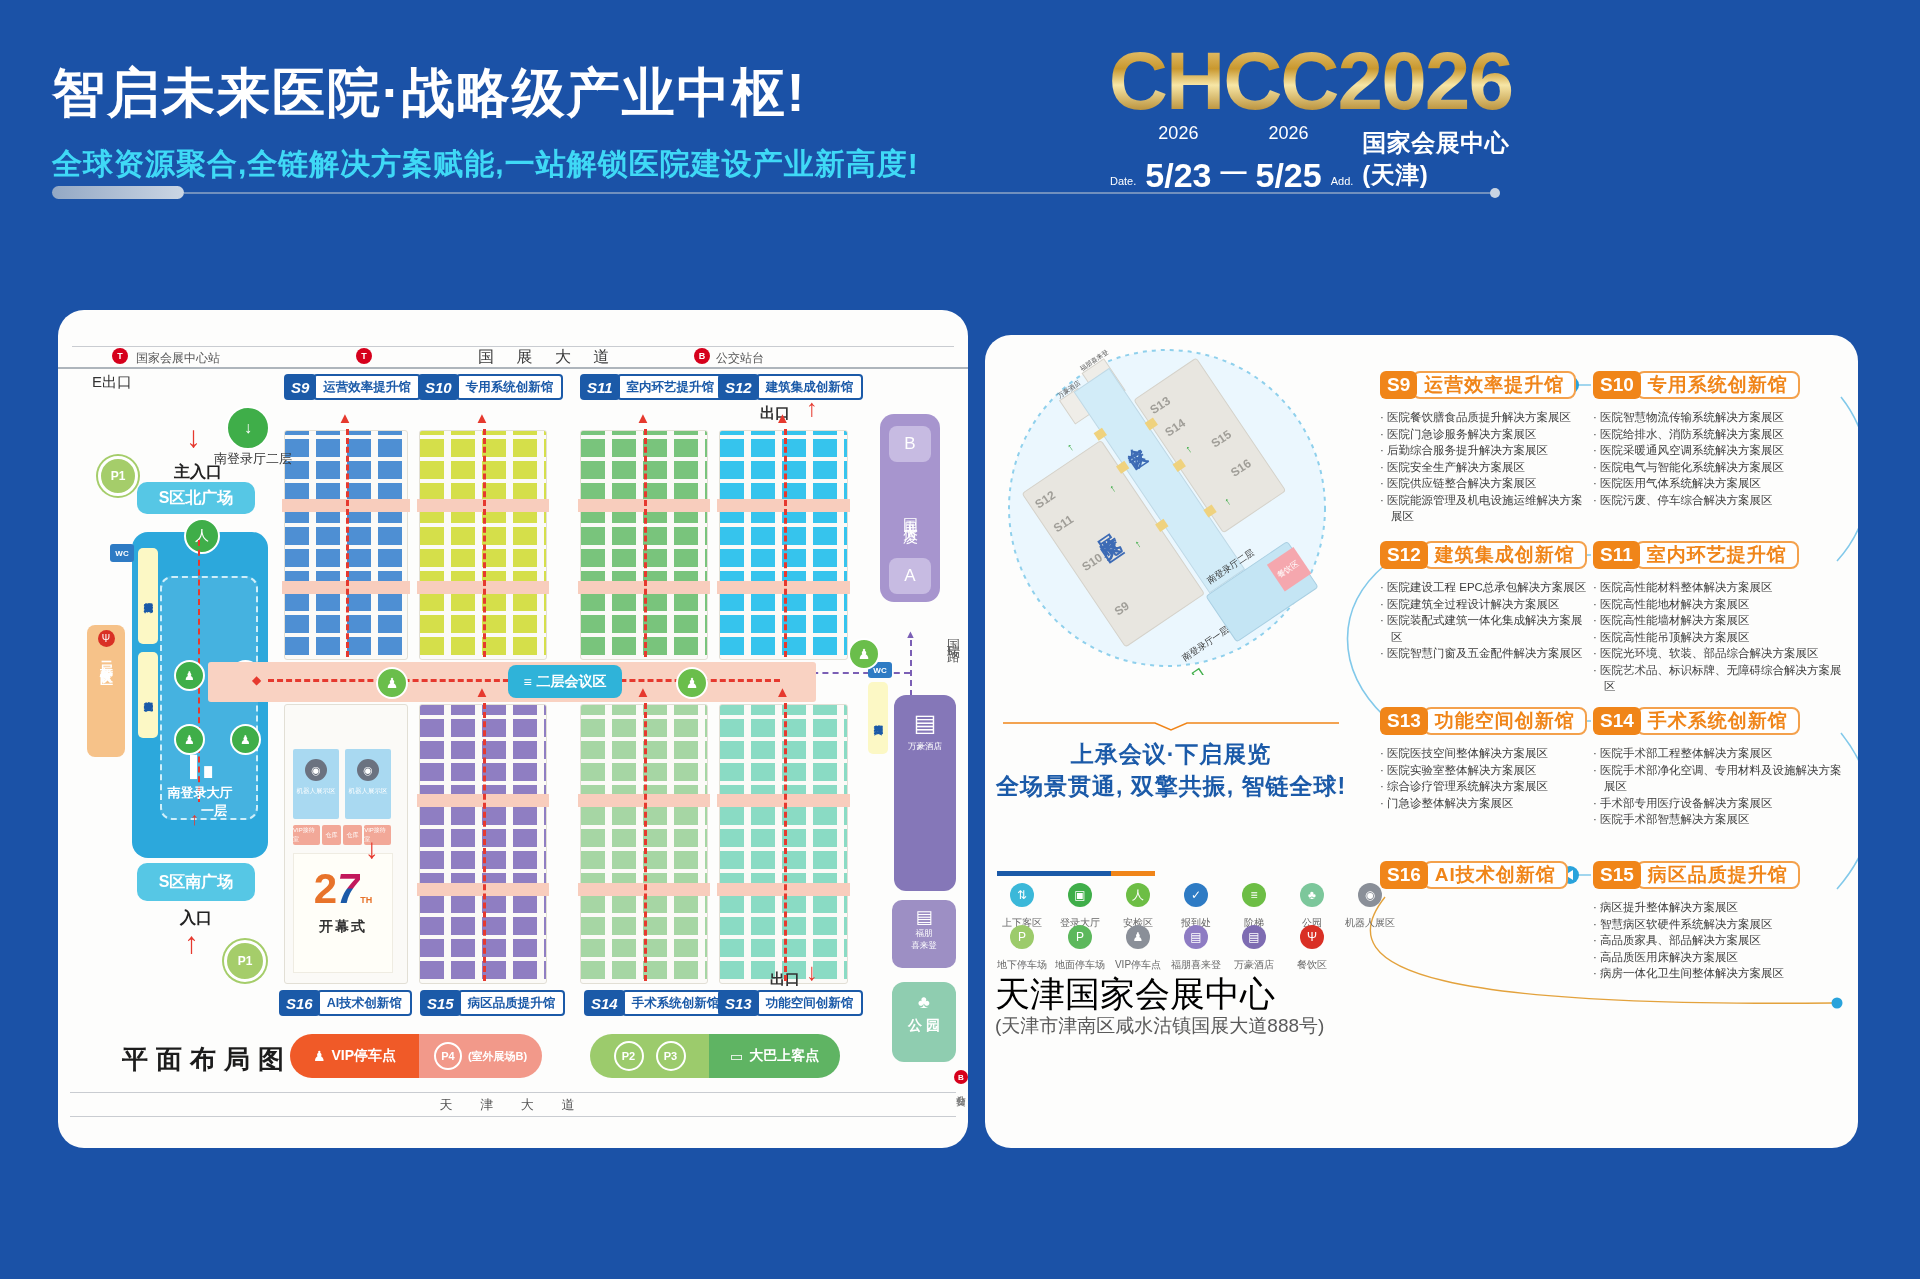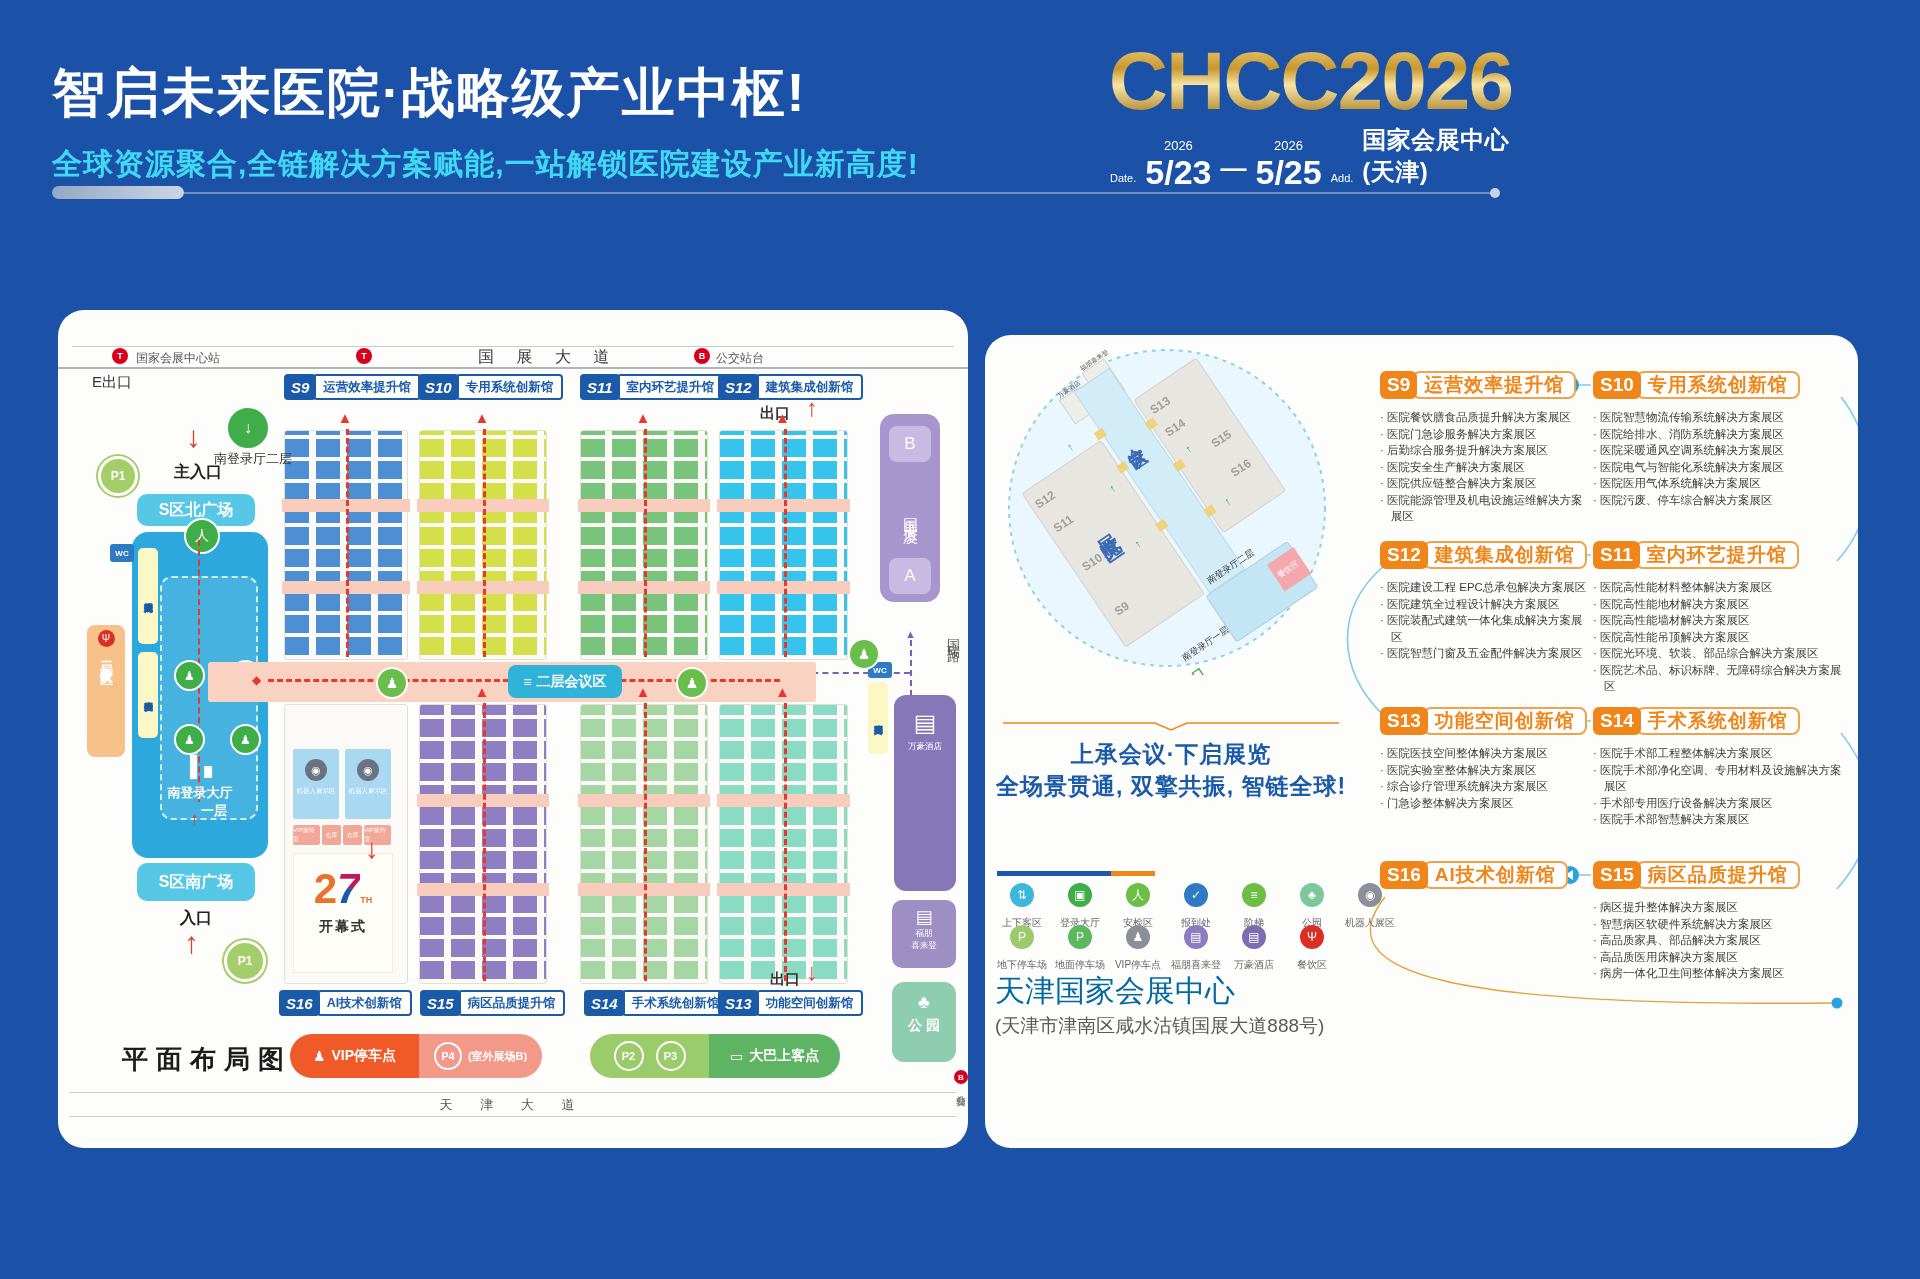--- a/index.html
+++ b/index.html
@@ -8,21 +8,21 @@
   .abs{position:absolute;}
   
   .h-title{left:52px;top:58px;font-size:53px;font-weight:bold;color:#fff;letter-spacing:2px;}
   .h-sub{left:52px;top:144px;font-size:30px;font-weight:bold;color:var(--cyan,#3FD9F6);letter-spacing:1px;}
   .logo{left:1100px;top:40px;width:412px;text-align:right;font-size:82px;font-weight:bold;letter-spacing:-2px;line-height:1;
         background:linear-gradient(180deg,#E9C97B 5%,#C9982F 35%,#F7E6A6 55%,#A97A1E 95%);
         -webkit-background-clip:text;background-clip:text;color:transparent;}
   .dates{left:1110px;top:124px;width:405px;display:flex;justify-content:flex-end;align-items:flex-end;gap:9px;color:#fff;}
   .dates .lab{font-size:11px;margin-bottom:5px;}
   .dates .dt{text-align:center;line-height:1;}
-  .dates .dt .yr{font-size:13px;margin-bottom:3px;}
+  .dates .dt .yr{font-size:18px;margin-bottom:16px;}
   .dates .dt .dd{font-size:34px;font-weight:bold;}
   .dates .dash{font-size:26px;font-weight:bold;margin-bottom:5px;}
   .dates .venue{font-size:24px;font-weight:bold;margin-bottom:1px;letter-spacing:0.5px;}
   .divider-bar{left:52px;top:186px;width:132px;height:13px;border-radius:7px;background:linear-gradient(90deg,#93A8C4,#CBD6E4);}
   .divider-line{left:184px;top:192px;width:1308px;height:2px;background:#8FA6C6;opacity:.75;}
   .divider-dot{left:1490px;top:188px;width:10px;height:10px;border-radius:50%;background:#C9D4E2;}
   
   .card{background:#FDFDFC;border-radius:26px;}
   #mapcard{left:58px;top:310px;width:910px;height:838px;}
   #panelcard{left:985px;top:335px;width:873px;height:813px;}
@@ -64,21 +64,21 @@
   .pill{height:44px;border-radius:22px;overflow:hidden;display:flex;}
   .pillseg{display:flex;align-items:center;justify-content:center;gap:6px;color:#fff;font-weight:bold;font-size:14px;}
   .ring{border:2px solid #fff;border-radius:50%;color:#fff;font-weight:bold;display:flex;align-items:center;justify-content:center;}
   
   .slogan{display:flex;justify-content:center;gap:20px;font-size:34px;font-weight:bold;color:var(--orange,#F08519);letter-spacing:2px;}
   .bluetext{font-size:23px;font-weight:bold;color:var(--blue,#1B5AA8);text-align:center;letter-spacing:1px;}
   .lgd-row{display:flex;}
   .lgd{width:58px;text-align:center;}
   .lic{width:24px;height:24px;border-radius:50%;margin:0 auto;color:#fff;font-size:12px;display:flex;align-items:center;justify-content:center;}
   .llb{display:block;font-size:10px;color:#666;margin-top:9px;white-space:nowrap;}
-  .venue-name{font-size:30px;color:#0369a1;}
+  .venue-name{font-size:35px;color:#000000;}
   .venue-addr{font-size:19px;color:#5a5a5a;}
   .section{z-index:2;}
   .sec-head{display:inline-flex;height:28px;}
   .sec-head .chip{background:var(--orange,#F08519);color:#fff;font-size:19px;font-weight:bold;padding:0 7px;border-radius:6px;
      display:flex;align-items:center;z-index:2;}
   .sec-head .nm{border:2px solid #F4A14C;border-radius:8px;background:#fff;color:var(--orange,#F08519);font-size:19px;font-weight:bold;
      padding:0 10px;margin-left:-5px;display:flex;align-items:center;letter-spacing:1px;}
   .sec ul,.section ul{list-style:none;margin:10px 0 0 0;padding:0;}
   .section li{font-size:11.5px;color:#3d3d3d;line-height:16.5px;padding-left:11px;text-indent:-11px;}
   .section li::before{content:"· ";}
@@ -224,21 +224,21 @@
         </div>
         <div style="font-size:14px;font-weight:bold;color:#333;margin-top:8px;letter-spacing:2px;">开幕式</div>
       </div>
     </div>
 
     <div class="abs gcirc" style="left:168px;top:96px;width:40px;height:40px;font-size:16px;">↓</div>
     <div class="abs small-lab" style="left:156px;top:140px;font-size:13px;color:#333;">南登录厅二层</div>
     <div class="abs redarrow" style="left:128px;top:110px;font-size:30px;">↓</div>
     <div class="abs" style="left:116px;top:152px;font-size:16px;font-weight:bold;color:#222;">主入口</div>
     <div class="abs pring" style="left:40px;top:146px;width:34px;height:34px;">P1</div>
-    <div class="abs cyanbox" style="left:79px;top:184px;width:118px;height:32px;">S区北广场</div>
+    <div class="abs cyanbox" style="left:79px;top:172px;width:118px;height:32px;">S区北广场</div>
 
     <div class="abs" style="left:74px;top:222px;width:136px;height:326px;background:#2CA8DC;border-radius:16px;">
       <span class="abs gcirc" style="left:52px;top:-14px;width:32px;height:32px;font-size:14px;">人</span>
       <span class="abs" style="left:28px;top:44px;right:10px;bottom:38px;border:2px dashed #CFEFFA;border-radius:12px;background:rgba(255,255,255,0.12);"></span>
       <span class="abs" style="left:66px;top:8px;bottom:56px;border-left:2.5px dashed #E6392E;"></span>
       <span class="abs vlabel" style="left:6px;top:16px;width:20px;height:96px;font-size:9px;">观众及展商报到处</span>
       <span class="abs vlabel" style="left:6px;top:120px;width:20px;height:86px;font-size:9px;">参会代表报到处</span>
       <span class="abs gcirc" style="left:42px;top:128px;width:27px;height:27px;font-size:12px;">♟</span>
       <span class="abs gcirc" style="left:98px;top:128px;width:27px;height:27px;font-size:12px;">♟</span>
       <span class="abs gcirc" style="left:42px;top:192px;width:27px;height:27px;font-size:12px;">♟</span>

